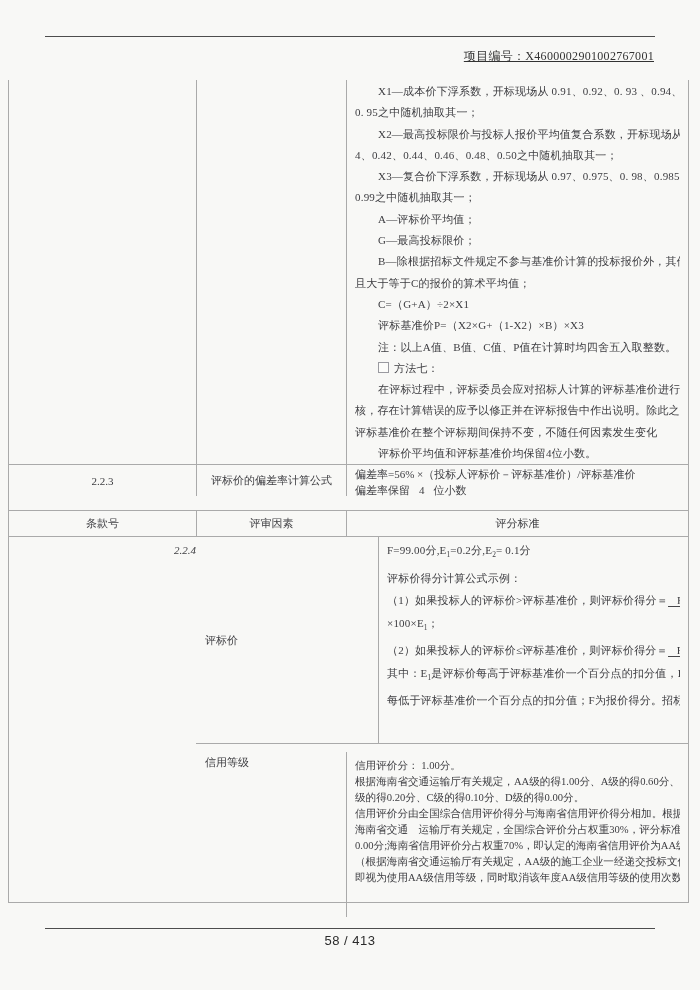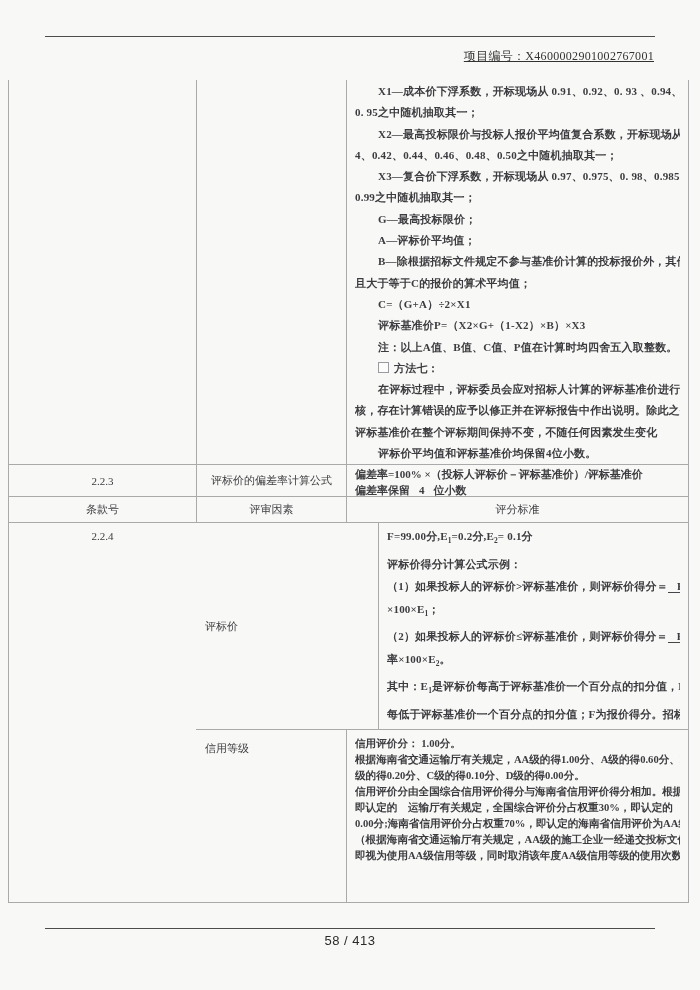--- a/index.html
+++ b/index.html
@@ -32,39 +32,39 @@
   }
   .trow{display:flex;box-sizing:border-box;}
   .bt{border-top:1px solid #aaa;}
   .c1{width:187px;box-sizing:border-box;flex:none;}
   .c2{width:150px;box-sizing:border-box;flex:none;border-left:1px solid #aaa;}
   .c3{flex:1;box-sizing:border-box;border-left:1px solid #aaa;min-width:0;overflow:hidden;}
   .center-cell{display:flex;align-items:center;justify-content:center;text-align:center;}
   
   .r-cont{height:384px;}
   .r-223{height:32px;}
-  .r-head{height:26px;}
+  .r-head{height:26px;margin-top:14px;}
   .r-224{height:381px;}
   
-  .tl{white-space:nowrap;overflow:hidden;font-weight:bold;}
+  .tl{white-space:nowrap;overflow:hidden;}
   .ind{text-indent:23px;}
   .lines-big{padding:1px 8px 0 8px;line-height:21.3px;font-size:11px;letter-spacing:.2px;}
   .lines-223{padding:2px 8px 0 8px;line-height:15.5px;font-size:11px;}
   .lines-s1{padding:2px 8px 0 8px;line-height:22.5px;font-size:11px;letter-spacing:.2px;margin-left:32px;}
-  .lines-s2{padding:6px 8px 0 8px;line-height:16px;font-size:10.6px;}
+  .lines-s2{padding:6px 8px 0 8px;line-height:16px;font-size:10.6px;margin-top:8px;}
   
   .r224-right{flex:1;display:flex;flex-direction:column;min-width:0;}
   .subrow{display:flex;box-sizing:border-box;min-width:0;}
   .s1{height:206px;}
   .s2{height:174px;border-top:1px solid #aaa;}
   .sc2{width:150px;flex:none;box-sizing:border-box;}
   .sc3{flex:1;border-left:1px solid #aaa;box-sizing:border-box;min-width:0;overflow:hidden;}
   .s1 .sc2{display:flex;align-items:center;padding-left:9px;}
   .s2 .sc2{padding:11px 0 16px 9px;font-family:Liberation Serif, serif;}
-  .clause-224{padding-top:7px;text-align:center;}
+  .clause-224{padding-top:7px;text-align:right;font-style:italic;}
   
   .cb{
     display:inline-block;width:9px;height:9px;
     border:1px solid #9a9aa0;background:#fcfcfa;
     margin-right:5px;vertical-align:-1px;text-indent:0;
   }
   .bl{
     display:inline-block;border-bottom:1px solid #46464a;
     padding:0 9px;text-indent:0;line-height:12px;
   }
@@ -91,40 +91,40 @@
   <div class="trow r-cont">
     <div class="c1"></div>
     <div class="c2"></div>
     <div class="c3 lines-big">
         <div class="tl ind"><span>X1—成本价下浮系数，开标现场从 0.91、0.92、0. 93 、0.94、</span></div>
         <div class="tl"><span>0. 95之中随机抽取其一；</span></div>
         <div class="tl ind"><span>X2—最高投标限价与投标人报价平均值复合系数，开标现场从 0.</span></div>
         <div class="tl"><span>4、0.42、0.44、0.46、0.48、0.50之中随机抽取其一；</span></div>
         <div class="tl ind"><span>X3—复合价下浮系数，开标现场从 0.97、0.975、0. 98、0.985、</span></div>
         <div class="tl"><span>0.99之中随机抽取其一；</span></div>
+        <div class="tl ind"><span>A—评标价平均值；</span></div>
         <div class="tl ind"><span>G—最高投标限价；</span></div>
-        <div class="tl ind"><span>A—评标价平均值；</span></div>
         <div class="tl ind"><span>B—除根据招标文件规定不参与基准价计算的投标报价外，其他≤G</span></div>
         <div class="tl"><span>且大于等于C的报价的算术平均值；</span></div>
         <div class="tl ind"><span>C=（G+A）÷2×X1</span></div>
         <div class="tl ind"><span>评标基准价P=（X2×G+（1-X2）×B）×X3</span></div>
         <div class="tl ind"><span>注：以上A值、B值、C值、P值在计算时均四舍五入取整数。</span></div>
         <div class="tl ind"><span class="cb"></span><span>方法七：</span></div>
         <div class="tl ind"><span>在评标过程中，评标委员会应对招标人计算的评标基准价进行复</span></div>
         <div class="tl"><span>核，存在计算错误的应予以修正并在评标报告中作出说明。除此之外，</span></div>
         <div class="tl"><span>评标基准价在整个评标期间保持不变，不随任何因素发生变化</span></div>
         <div class="tl ind"><span>评标价平均值和评标基准价均保留4位小数。</span></div>
       </div>
   </div>
 
   <div class="trow r-223 bt">
     <div class="c1 center-cell">2.2.3</div>
     <div class="c2 center-cell">评标价的偏差率计算公式</div>
     <div class="c3 lines-223">
-        <div class="tl"><span>偏差率=100% ×（投标人评标价－评标基准价）/评标基准价</span></div>
+        <div class="tl"><span>偏差率=56% ×（投标人评标价－评标基准价）/评标基准价</span></div>
         <div class="tl"><span>偏差率保留</span><span class="bl">4</span><span>位小数</span></div>
       </div>
   </div>
 
   <div class="trow r-head bt">
     <div class="c1 center-cell">条款号</div>
     <div class="c2 center-cell">评审因素</div>
     <div class="c3 center-cell">评分标准</div>
   </div>
 
@@ -134,36 +134,35 @@
       <div class="subrow s1">
         <div class="sc2">
           <span>评标价</span>
         </div>
         <div class="sc3 lines-s1">
             <div class="tl"><span>F=99.00分,E</span><span class="sb">1</span><span>=0.2分,E</span><span class="sb">2</span><span>= 0.1分</span></div>
             <div class="tl"><span>评标价得分计算公式示例：</span></div>
             <div class="tl"><span>（1）如果投标人的评标价&gt;评标基准价，则评标价得分＝</span><span class="bl">F</span><span>－偏差率</span></div>
             <div class="tl"><span>×100×E</span><span class="sb">1</span><span>；</span></div>
             <div class="tl"><span>（2）如果投标人的评标价≤评标基准价，则评标价得分＝</span><span class="bl">F</span><span>＋偏差</span></div>
-            <div class="tl"><span>率×100×E</span><span class="sb">2</span><span>。</span></div>
             <div class="tl"><span>其中：E</span><span class="sb">1</span><span>是评标价每高于评标基准价一个百分点的扣分值，E</span><span class="sb">2</span><span>是评标价</span></div>
             <div class="tl"><span>每低于评标基准价一个百分点的扣分值；F为报价得分。招标人可依据</span></div>
             <div class="tl"></div>
           </div>
       </div>
       <div class="subrow s2">
         <div class="sc2">
           <span>信用等级</span>
         </div>
         <div class="sc3 lines-s2">
             <div class="tl"><span>信用评价分： 1.00分。</span></div>
             <div class="tl"><span>根据海南省交通运输厅有关规定，AA级的得1.00分、A级的得0.60分、B</span></div>
             <div class="tl"><span>级的得0.20分、C级的得0.10分、D级的得0.00分。</span></div>
             <div class="tl"><span>信用评价分由全国综合信用评价得分与海南省信用评价得分相加。根据</span></div>
-            <div class="tl"><span>即认定的　运输厅有关规定，全国综合评价分占权重30%，即认定的</span></div>
+            <div class="tl"><span>海南省交通　运输厅有关规定，全国综合评价分占权重30%，评分标准</span></div>
             <div class="tl"><span>0.00分;海南省信用评价分占权重70%，即认定的海南省信用评价为AA级</span></div>
             <div class="tl"><span>（根据海南省交通运输厅有关规定，AA级的施工企业一经递交投标文件</span></div>
             <div class="tl"><span>即视为使用AA级信用等级，同时取消该年度AA级信用等级的使用次数限</span></div>
           </div>
       </div>
     </div>
   </div>
 
 </div>
 

